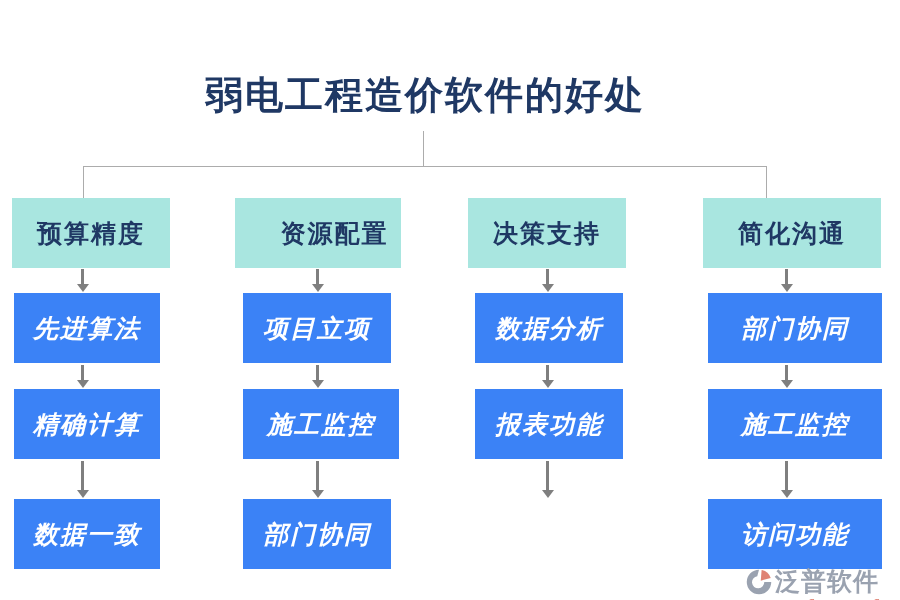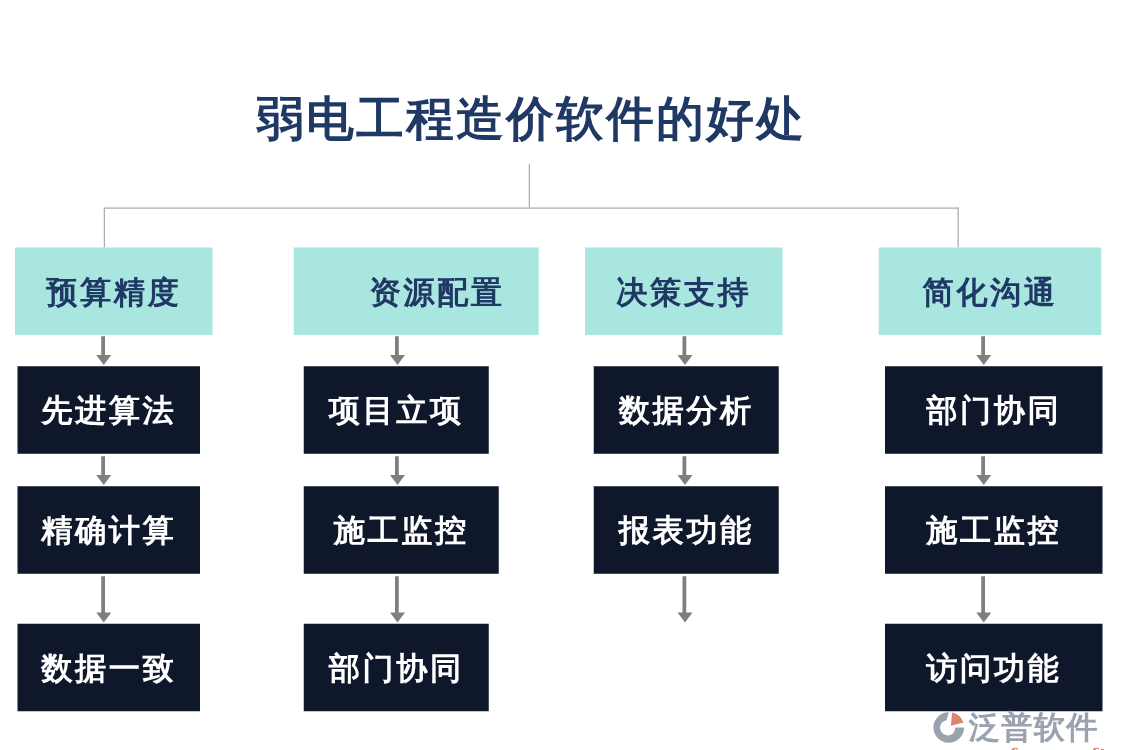--- a/index.html
+++ b/index.html
@@ -24,21 +24,21 @@
   .drop-left{left:83px;top:146px;width:1px;height:32px;}
   .drop-right{left:766px;top:146px;width:1px;height:32px;}
   
   .box{
     position:absolute;height:70px;
     box-sizing:border-box;
     display:flex;align-items:center;justify-content:center;
     font-size:25px;font-weight:bold;letter-spacing:2px;
   }
   .hd{background:#A9E6E0;color:#1F3864;}
-  .it{background:#0f172a;color:#ffffff;}
+  .it{background:#3b82f6;color:#ffffff;font-style:italic;}
   
   .arrow{position:absolute;width:3px;background:#7F7F7F;}
   .arrow::after{
     content:'';position:absolute;bottom:-7px;left:50%;
     transform:translateX(-50%);
     border:6px solid transparent;border-top:8px solid #7F7F7F;border-bottom:0;
   }
   
   .r-hd{top:178px;}
   .r1{top:273px;}
@@ -73,21 +73,21 @@
   <div class="cline drop-right"></div>
 
   <div class="box hd r-hd" style="left:12px;width:158px;">预算精度</div>
   <div class="arrow a1" style="left:81px;"></div>
   <div class="box it r1" style="left:14px;width:146px;">先进算法</div>
   <div class="arrow a2" style="left:81px;"></div>
   <div class="box it r2" style="left:14px;width:146px;">精确计算</div>
   <div class="arrow a3" style="left:81px;"></div>
   <div class="box it r3" style="left:14px;width:146px;">数据一致</div>
 
-  <div class="box hd r-hd" style="left:235px;width:196px;padding-left:33px;">资源配置</div>
+  <div class="box hd r-hd" style="left:235px;width:166px;padding-left:33px;">资源配置</div>
   <div class="arrow a1" style="left:316px;"></div>
   <div class="box it r1" style="left:243px;width:148px;">项目立项</div>
   <div class="arrow a2" style="left:316px;"></div>
   <div class="box it r2" style="left:243px;width:156px;">施工监控</div>
   <div class="arrow a3" style="left:316px;"></div>
   <div class="box it r3" style="left:243px;width:148px;">部门协同</div>
 
   <div class="box hd r-hd" style="left:468px;width:158px;">决策支持</div>
   <div class="arrow a1" style="left:546px;"></div>
   <div class="box it r1" style="left:475px;width:148px;">数据分析</div>

